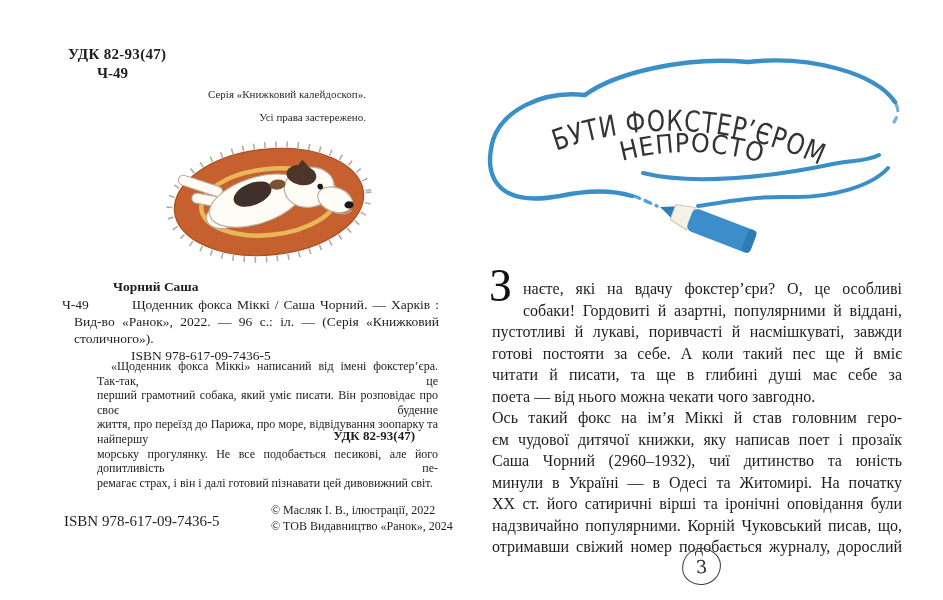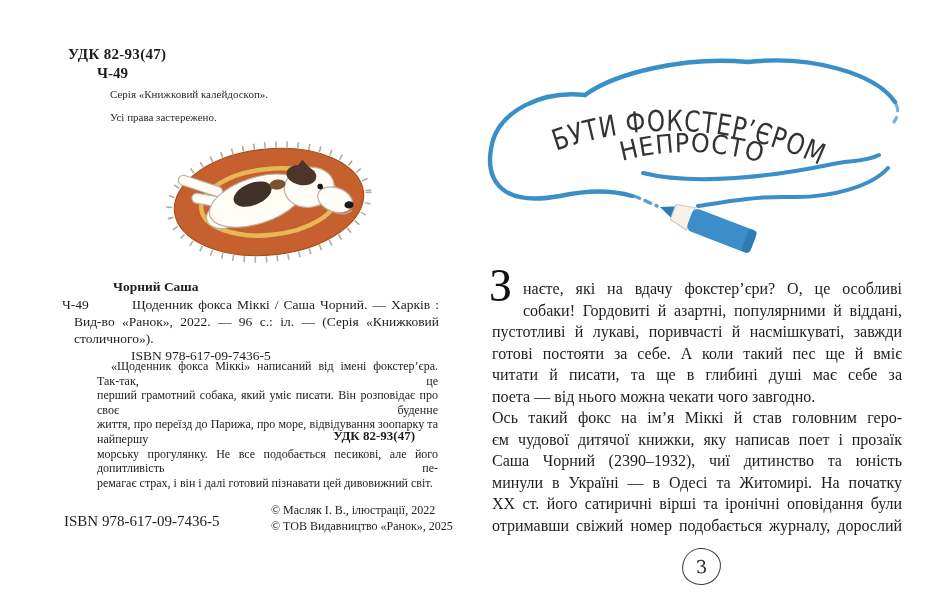--- a/index.html
+++ b/index.html
@@ -2,21 +2,21 @@
 <html lang="uk"><head>
 <meta charset="utf-8">
 <style>
   html,body{margin:0;padding:0;}
   body{width:943px;height:600px;background:#ffffff;overflow:hidden;
        font-family:"Liberation Serif", serif;color:#1d1d1d;position:relative;}
   .abs{position:absolute;}
   
   .udk-top{left:68px;top:46px;font-size:15px;font-weight:bold;letter-spacing:.3px;}
   .code-top{left:97px;top:65px;font-size:15px;font-weight:bold;}
-  .series-block{left:110px;top:88px;width:256px;text-align:left;font-size:11px;color:#2a2a2a;}
+  .series-block{left:110px;top:88px;width:256px;text-align:right;font-size:11px;color:#2a2a2a;}
   .series-block .rights{margin-top:11px;}
   .dog-art{left:158px;top:136px;width:222px;height:134px;}
   .card-author{left:74px;top:279px;width:366px;font-size:13.5px;font-weight:bold;text-indent:39px;}
   .card-code{left:62px;top:297px;font-size:13.5px;}
   .card-entry{left:74px;top:296px;width:365px;font-size:13.5px;line-height:17px;}
   .card-isbn{left:74px;top:348px;width:365px;font-size:13.5px;text-indent:57px;}
   .annot{left:97px;top:359px;width:341px;font-size:12px;line-height:14.6px;color:#222;}
   .udk-bottom{left:97px;top:428px;width:318px;text-align:right;font-size:13px;font-weight:bold;}
   .footer-isbn{left:64px;top:513px;font-size:15px;}
   .copyrights{left:271px;top:503px;font-size:12px;line-height:15.5px;}
@@ -85,21 +85,21 @@
     <div class="tl">перший грамотний собака, який уміє писати. Він розповідає про своє буденне</div>
     <div class="tl">життя, про переїзд до Парижа, про море, відвідування зоопарку та найпершу</div>
     <div class="tl">морську прогулянку. Не все подобається песикові, але його допитливість пе-</div>
     <div class="tl">ремагає страх, і він і далі готовий пізнавати цей дивовижний світ.</div>
   </div>
 <div class="abs udk-bottom t">УДК 82-93(47)</div>
 
 <div class="abs footer-isbn t">ISBN 978-617-09-7436-5</div>
 <div class="abs copyrights">
     <div class="tl">© Масляк І. В., ілюстрації, 2022</div>
-    <div class="tl">© ТОВ Видавництво «Ранок», 2025</div>
+    <div class="tl">© ТОВ Видавництво «Ранок», 2024</div>
   </div>
 
 <svg class="abs title-svg" viewBox="0 0 460 230" aria-hidden="true">
   <g fill="none" stroke="#3a8fc9" stroke-width="4.4" stroke-linecap="round">
 
     <path d="M105 55 C 60 50, 22 72, 13 100 C 6 126, 12 142, 25 151 C 38 160, 58 160, 80 156 C 108 150, 132 150, 152 156"></path>
 
     <path d="M154 156 C 162 159, 170 163, 177 166" stroke-dasharray="6 6" stroke-width="3.4" opacity="0.85"></path>
 
     <path d="M105 55 C 135 33, 205 16, 268 22 C 330 15, 395 33, 415 62"></path>
@@ -139,22 +139,23 @@
       <div class="tl">наєте, які на вдачу фокстер’єри? О, це особливі</div>
       <div class="tl">собаки! Гордовиті й азартні, популярними й віддані,</div>
       <div class="tl">пустотливі й лукаві, поривчасті й насмішкуваті, завжди</div>
       <div class="tl">готові постояти за себе. А коли такий пес ще й вміє</div>
       <div class="tl">читати й писати, та ще в глибині душі має себе за</div>
       <div class="tl">поета — від нього можна чекати чого завгодно.</div>
     </div>
   <div class="just p2">
       <div class="tl">Ось такий фокс на ім’я Міккі й став головним геро-</div>
       <div class="tl">єм чудової дитячої книжки, яку написав поет і прозаїк</div>
-      <div class="tl">Саша Чорний (2390–1932), чиї дитинство та юність</div>
+      <div class="tl">Саша Чорний (2960–1932), чиї дитинство та юність</div>
       <div class="tl">минули в Україні — в Одесі та Житомирі. На початку</div>
       <div class="tl">ХХ ст. його сатиричні вірші та іронічні оповідання були</div>
+      <div class="tl">надзвичайно популярними. Корній Чуковський писав, що,</div>
       <div class="tl">отримавши свіжий номер подобається журналу, дорослий</div>
     </div>
 </div>
 
 <div class="abs pagenum-circle">
   <span>3</span>
 </div>
 
 </body></html>

